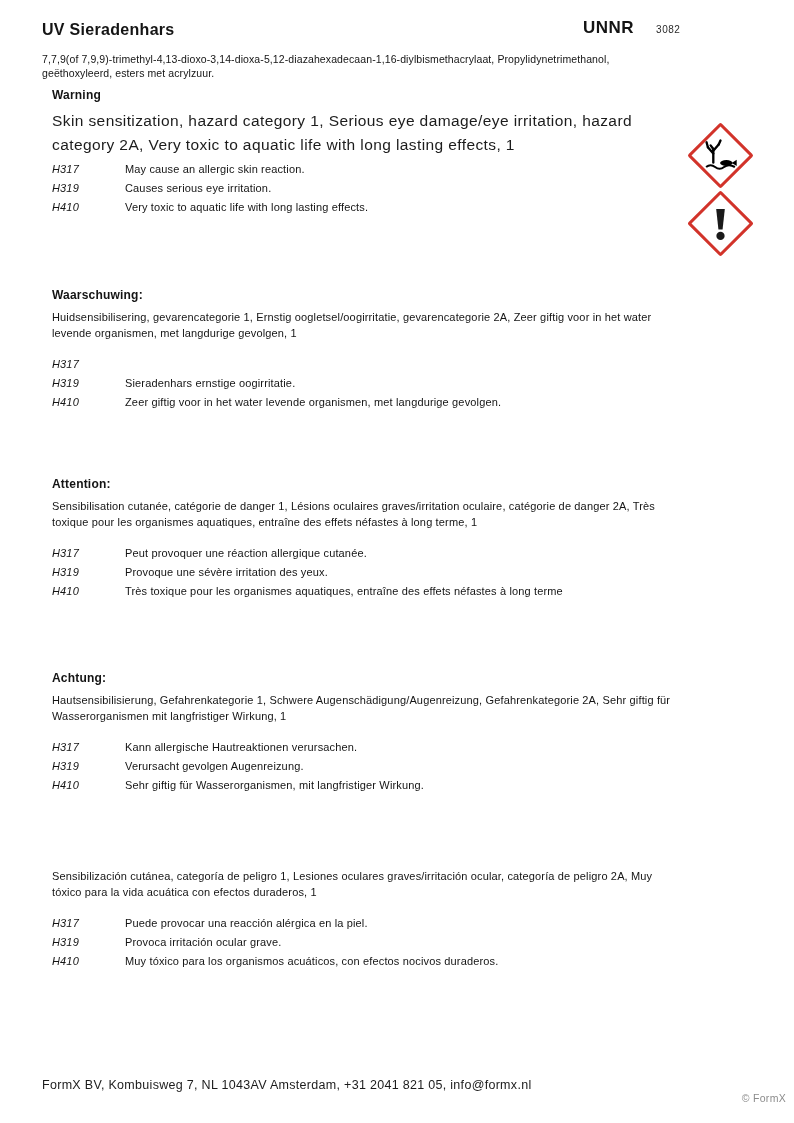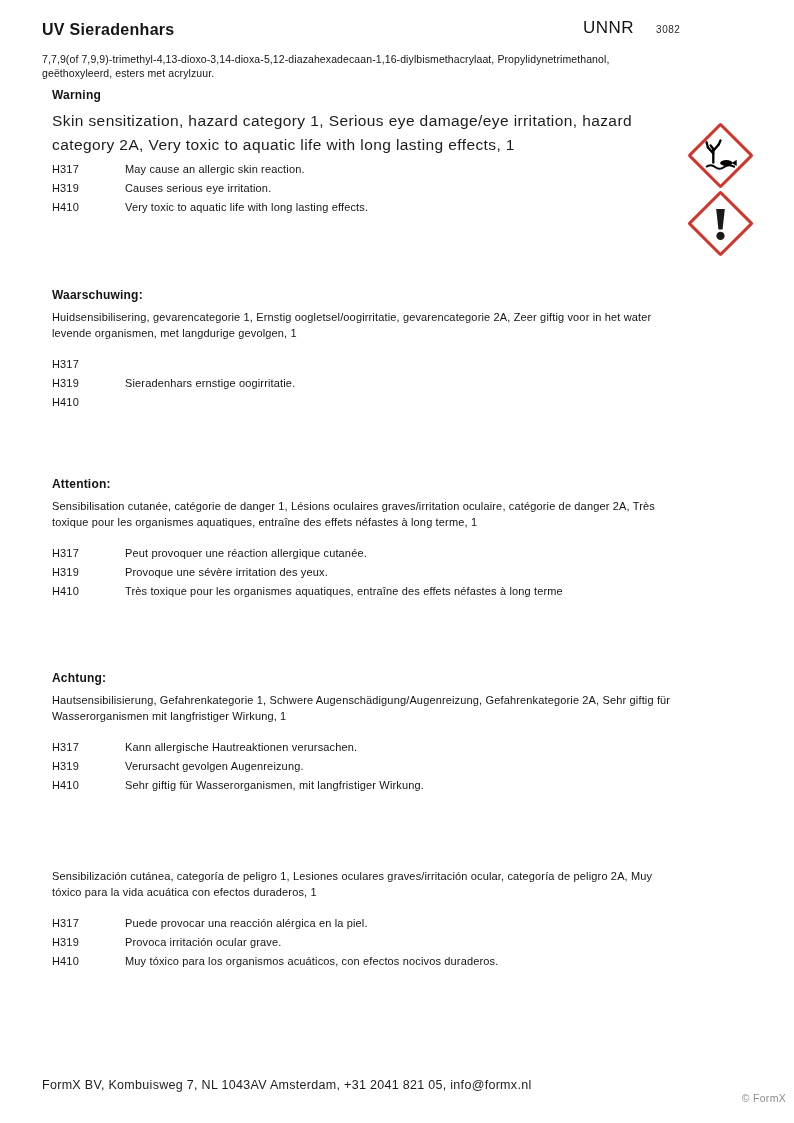--- a/index.html
+++ b/index.html
@@ -15,21 +15,21 @@
   }
   
   .doc-title {
     position:absolute; left:42px; top:21px;
     font-size:16px; font-weight:bold; letter-spacing:0.3px;
   }
   .unnr-block {
     position:absolute; left:583px; top:18px;
     display:flex; align-items:baseline; gap:22px;
   }
-  .unnr-label { font-size:17px; font-weight:normal; letter-spacing:0.5px; }
+  .unnr-label { font-size:17px; font-weight:bold; letter-spacing:0.5px; }
   .unnr-value { font-size:10px; color:#2b2b2b; letter-spacing:0.5px; }
   .substance {
     position:absolute; left:42px; top:52px; width:625px;
     font-size:10.5px; line-height:14px; letter-spacing:0.1px;
   }
   
   .picto-col { position:absolute; left:686px; top:121px; width:70px; }
   .picto {
     width:68px; height:68px;
     display:flex; align-items:center; justify-content:center;
@@ -46,21 +46,21 @@
   
   .section { position:absolute; left:52px; width:622px; }
   .section h3 { font-size:12px; font-weight:bold; line-height:15px; margin-bottom:6px; letter-spacing:0.2px; }
   .summary { font-size:11px; line-height:16px; letter-spacing:0.15px; }
   .section.primary .summary {
     font-size:15.5px; line-height:24px; letter-spacing:0.4px; color:#1c1c1c;
   }
   .stmts { margin-top:16px; }
   .section.primary .stmts { margin-top:5px; }
   .stmt { display:flex; margin-bottom:4px; font-size:11px; line-height:15px; letter-spacing:0.15px; }
-  .stmt .code { width:73px; flex-shrink:0; }
+  .stmt .code { width:73px; flex-shrink:0;font-style:italic; }
   .stmt .text { flex:1; }
   #sec-en { top:88px; }
   #sec-nl { top:288px; }
   #sec-fr { top:477px; }
   #sec-de { top:671px; }
   #sec-es { top:868px; }
   
   .footer-contact {
     position:absolute; left:42px; top:1078px;
     font-size:12.5px; letter-spacing:0.3px; color:#1c1c1c;
@@ -139,20 +139,21 @@
     <div class="stmts">
       <div class="stmt">
         <span class="code">H317</span>
       </div>
       <div class="stmt">
         <span class="code">H319</span>
         <span class="text">Sieradenhars ernstige oogirritatie.</span>
       </div>
       <div class="stmt">
         <span class="code">H410</span>
+        <span class="text">Zeer giftig voor in het water levende organismen, met langdurige gevolgen.</span>
       </div>
     </div>
   </div>
 
   <div class="section" id="sec-fr">
     <h3>Attention:</h3>
     <p class="summary">Sensibilisation cutanée, catégorie de danger 1, Lésions oculaires graves/irritation oculaire, catégorie de danger 2A, Très toxique pour les organismes aquatiques, entraîne des effets néfastes à long terme, 1</p>
     <div class="stmts">
       <div class="stmt">
         <span class="code">H317</span>

